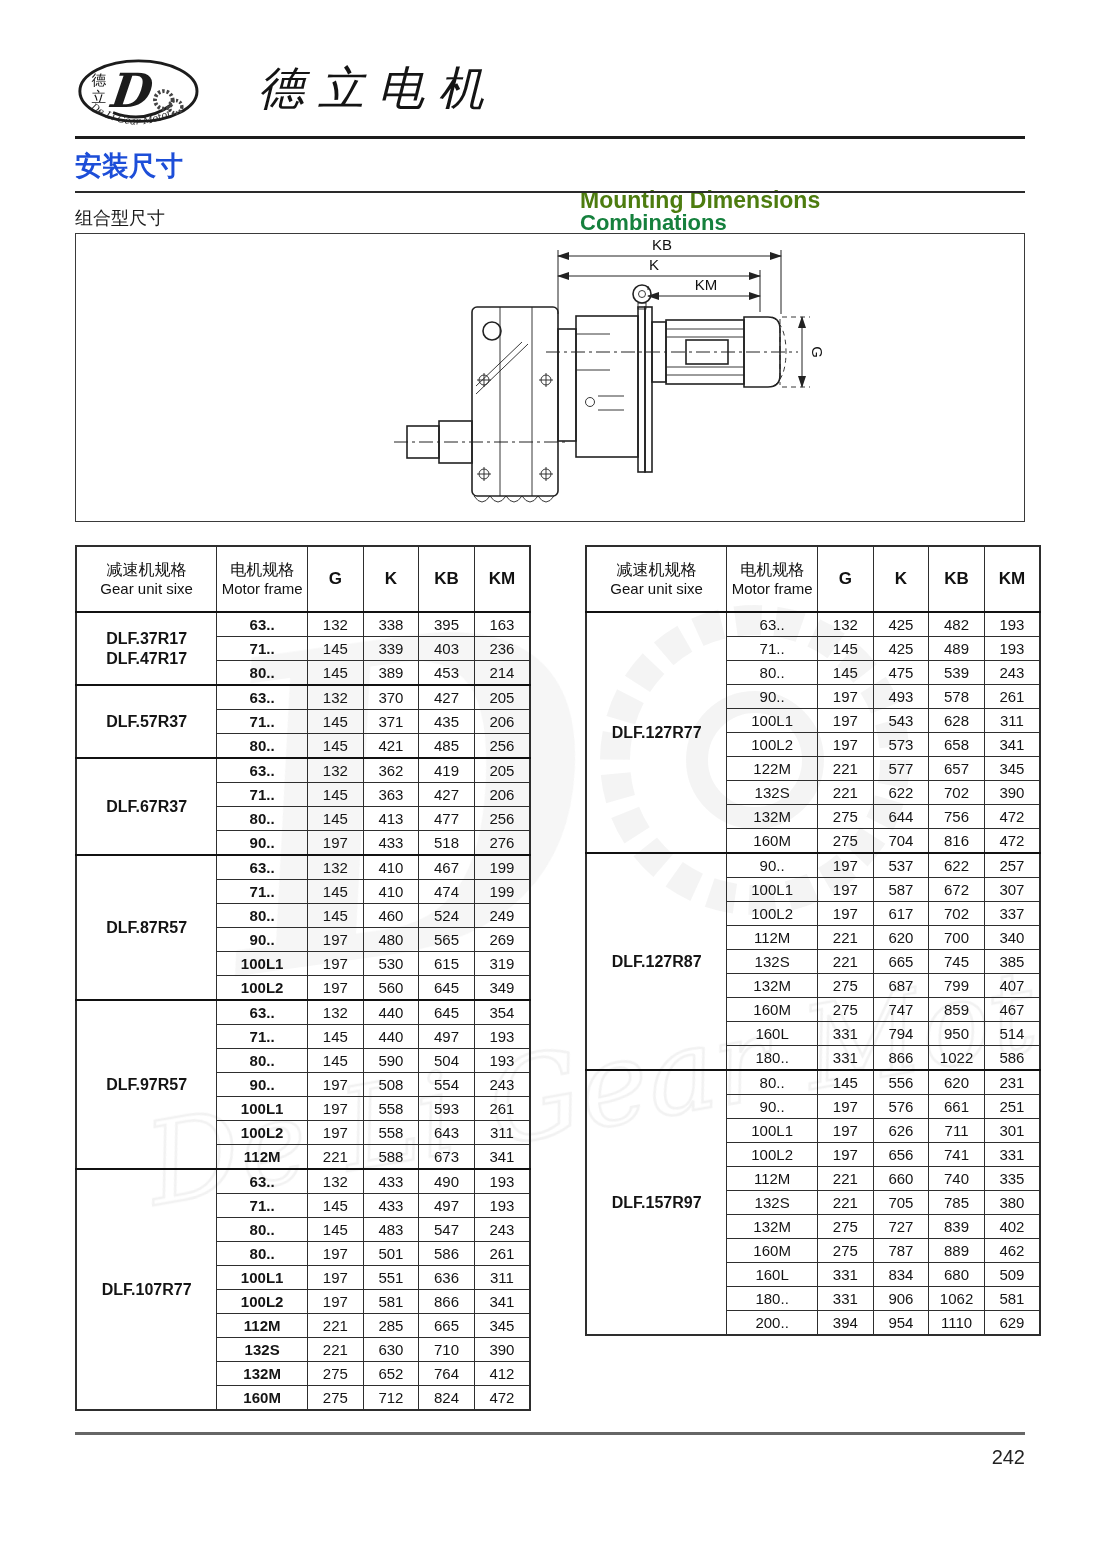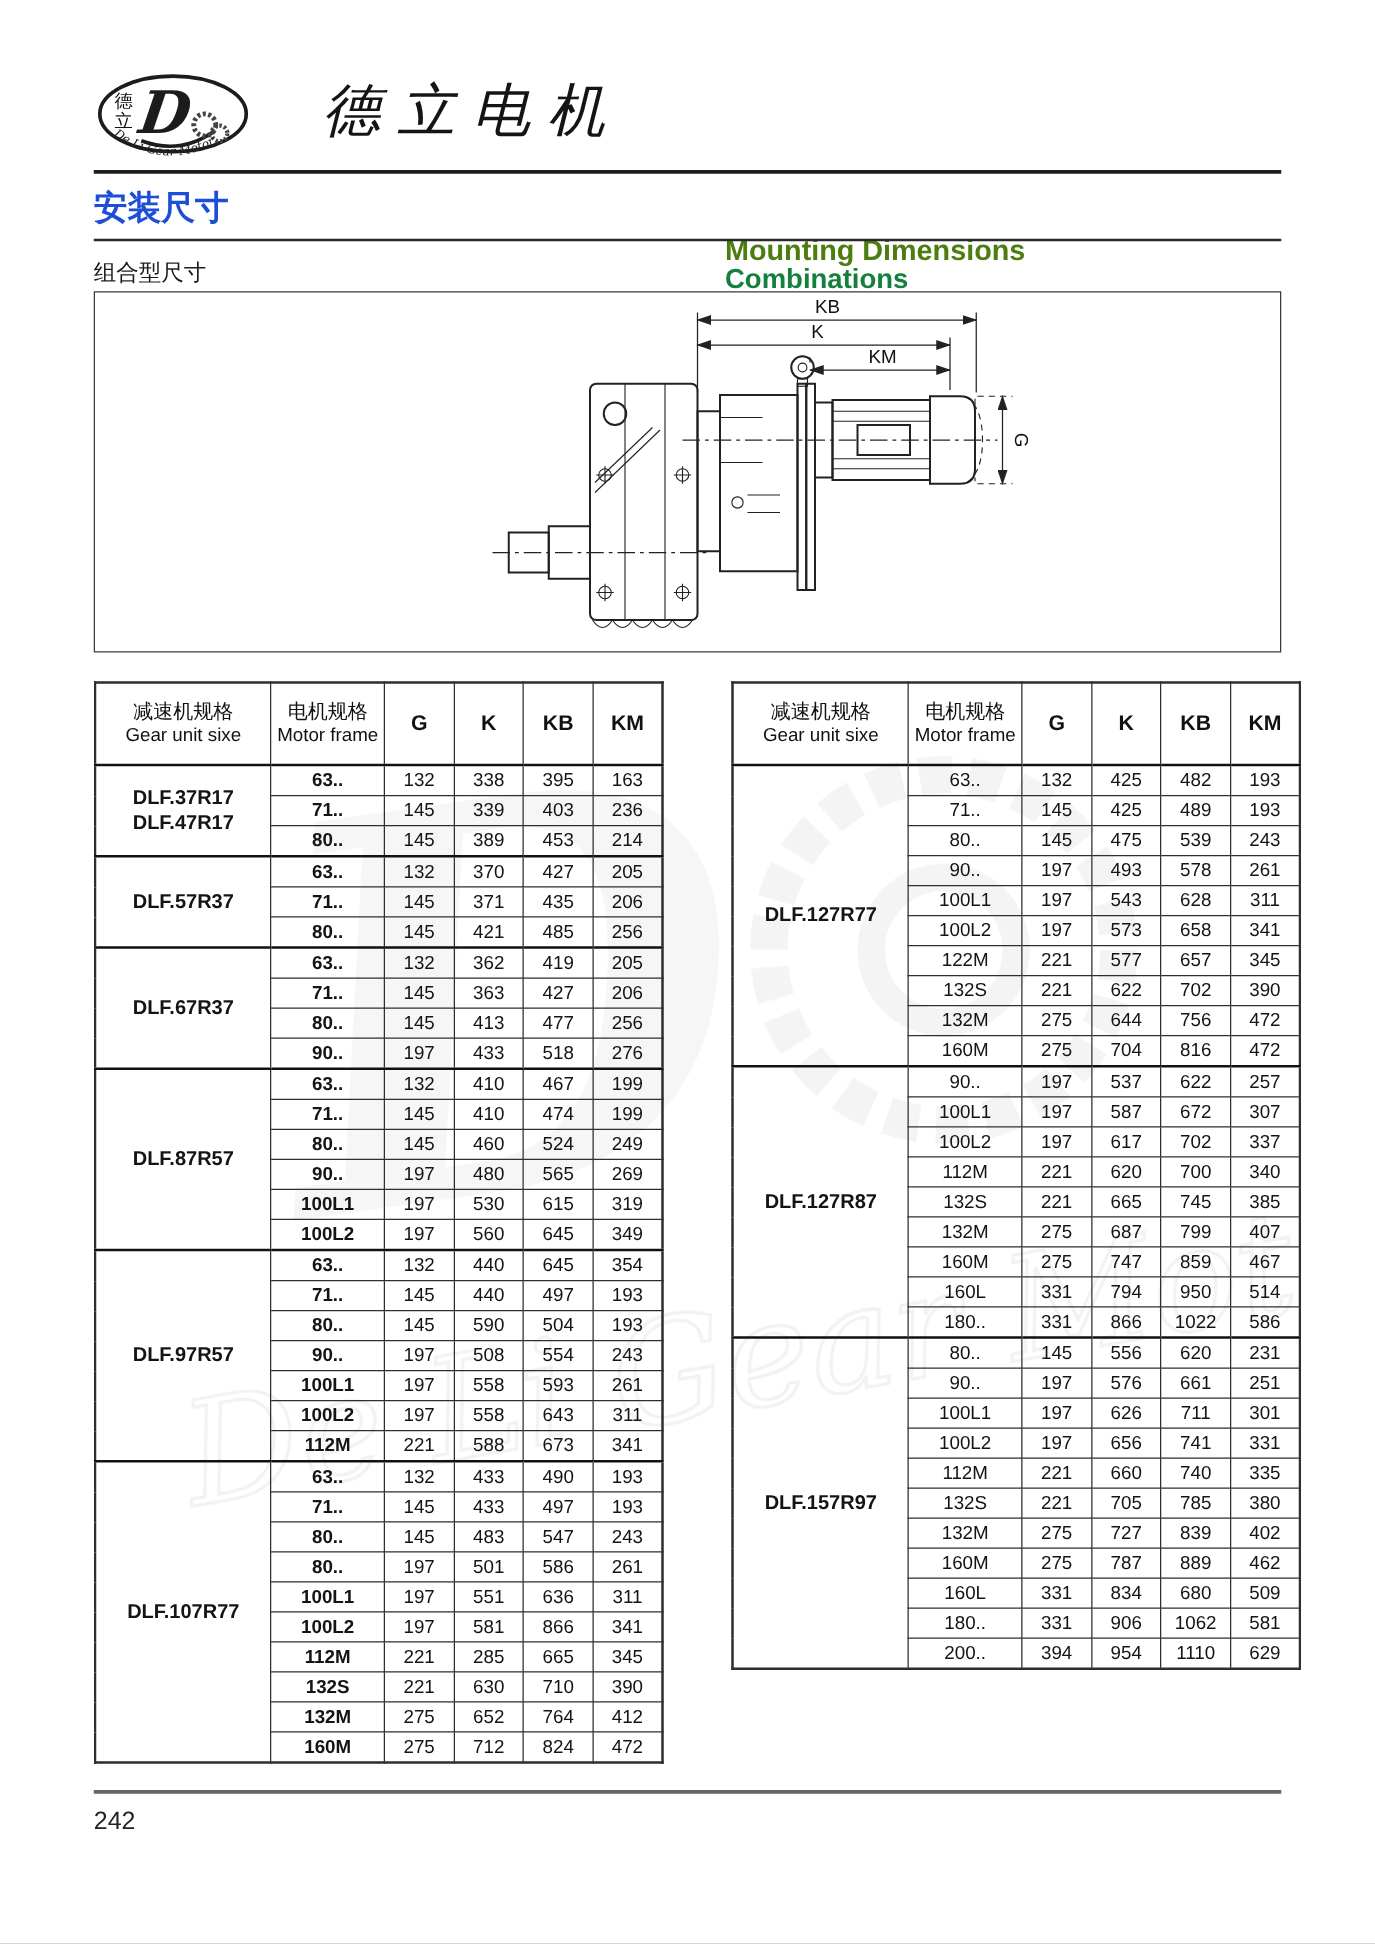--- a/index.html
+++ b/index.html
@@ -36,21 +36,21 @@
   th .l2{font-size:15px;line-height:18px;}
   th.dim{font-size:17px;font-weight:bold;}
   td{height:23px;padding:0 2px;text-align:center;font-size:15px;line-height:23px;color:#141414;}
   td.gear{font-size:16px;font-weight:bold;line-height:20px;}
   td.motor.bold{font-weight:bold;}
   tr.group-start td{border-top:2px solid #111;}
   col.c-gear{width:31%;} col.c-motor{width:20%;} col.c-dim{width:12.25%;}
 
   
   .rule-footer{position:absolute;left:75px;top:1432px;width:950px;height:3px;background:#666;}
-  .page-num{position:absolute;left:75px;top:1446px;width:950px;text-align:left;
+  .page-num{position:absolute;left:75px;top:1446px;width:950px;text-align:right;
             font-size:20px;color:#222;font-family:"Liberation Sans",sans-serif;}
 
   .dline{stroke:#222;stroke-width:1;}
   .oline{stroke:#222;stroke-width:1.6;fill:none;}
   .tline{stroke:#222;stroke-width:0.9;fill:none;}
   .dimtxt{font-size:15px;fill:#111;font-family:"Liberation Sans",sans-serif;}
 </style>
 </head>
 <body>
 

